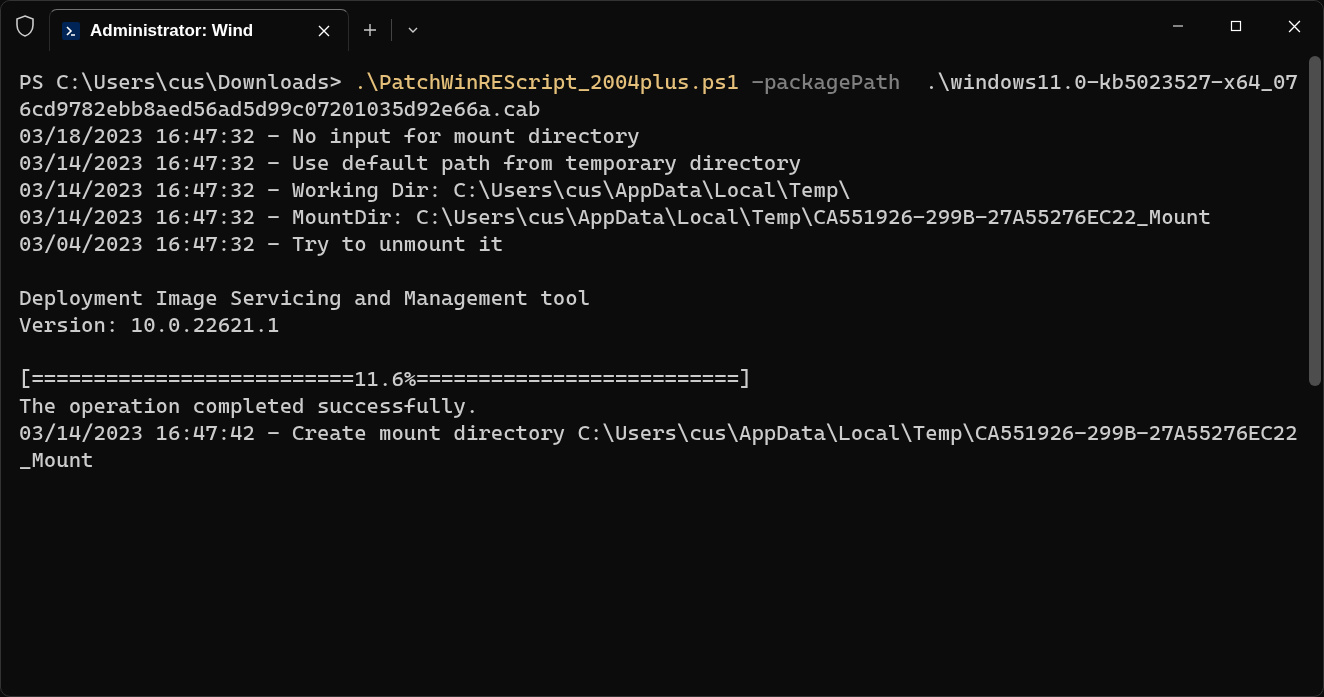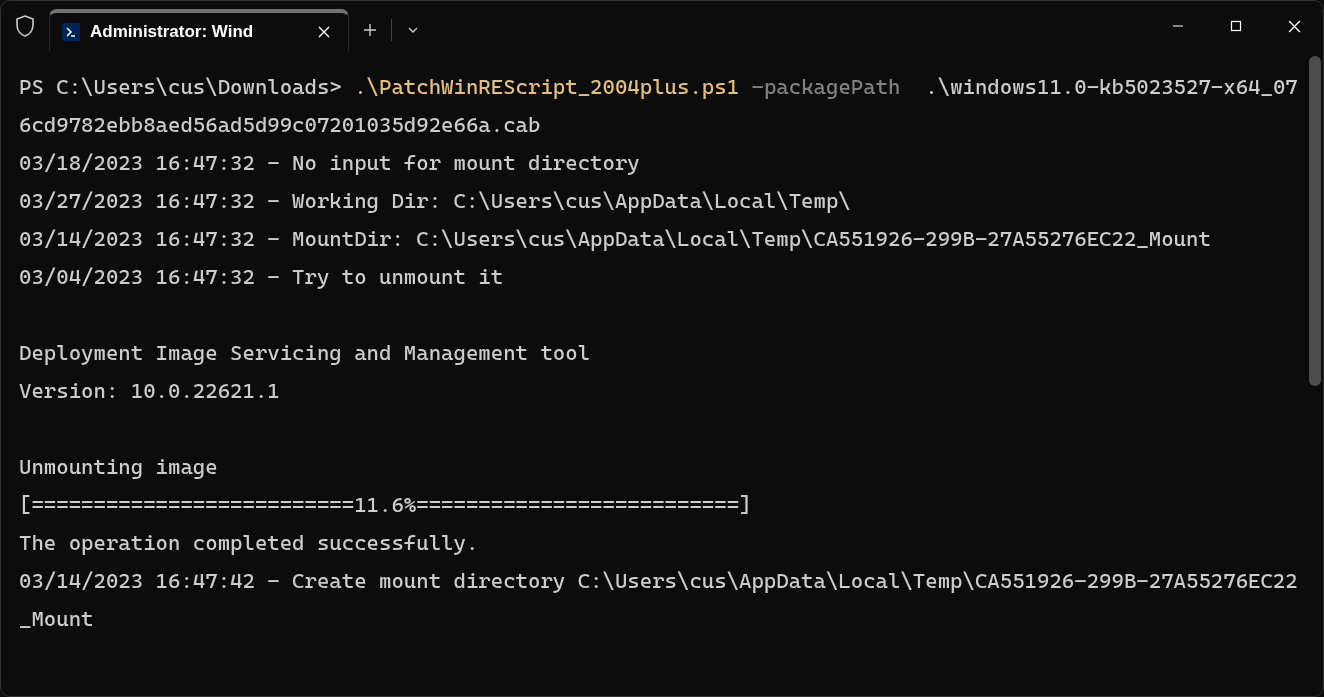--- a/index.html
+++ b/index.html
@@ -40,21 +40,21 @@
     background: #0c0c0c;
     border-top-left-radius: 8px;
     border-top-right-radius: 8px;
     height: 42px;
     margin-top: 8px;
     padding: 0 14px 0 12px;
     gap: 10px;
     position: relative;
     min-width: 300px;
     max-width: 360px;
-    border-top: 4px solid #737373;
+    border-top: 1px solid #737373;
     border-left: 1px solid #2a2a2a;
     border-right: 1px solid #2a2a2a;
   }
   .tab-icon {
     width: 18px; height: 18px;
     background: #012456;
     border-radius: 2px;
     display:flex;align-items:center;justify-content:center;
     color:#fff;
     font-weight:bold;
@@ -101,21 +101,21 @@
     position: absolute;
     top: 55px;
     left: 0;
     right: 0;
     bottom: 0;
     padding: 12px 18px 0 18px;
     overflow: hidden;
   }
   .term-line {
     font-size: 21.2px;
-    line-height: 38px;
+    line-height: 27px;
     white-space: pre-wrap;
     word-break: break-all;
     letter-spacing: 0px;
     font-weight: 500;
   }
   .c-default { color: #cccccc; }
   .c-yellow  { color: #e5c07b; }
   .c-gray    { color: #808080; }
   .scroll-track {
     position:absolute;
@@ -185,28 +185,28 @@
       <svg width="13" height="13" viewBox="0 0 12 12">
           <path d="M1 1 L11 11 M11 1 L1 11" stroke="#fff" stroke-width="1.2"></path>
         </svg>
     </div>
   </div>
 </div>
 
 <div class="terminal-area" id="terminal">
     <div class="term-line"><span class="c-default">PS C:\Users\cus\Downloads&gt; </span><span class="c-yellow">.\PatchWinREScript_2004plus.ps1</span><span class="c-default"> </span><span class="c-gray">-packagePath</span><span class="c-default">  .\windows11.0-kb5023527-x64_076cd9782ebb8aed56ad5d99c07201035d92e66a.cab</span></div>
     <div class="term-line"><span class="c-default">03/18/2023 16:47:32 - No input for mount directory</span></div>
-    <div class="term-line"><span class="c-default">03/27/2023 16:47:32 - Working Dir: C:\Users\cus\AppData\Local\Temp\</span></div>
+    <div class="term-line"><span class="c-default">03/14/2023 16:47:32 - Use default path from temporary directory</span></div>
+    <div class="term-line"><span class="c-default">03/14/2023 16:47:32 - Working Dir: C:\Users\cus\AppData\Local\Temp\</span></div>
     <div class="term-line"><span class="c-default">03/14/2023 16:47:32 - MountDir: C:\Users\cus\AppData\Local\Temp\CA551926-299B-27A55276EC22_Mount</span></div>
     <div class="term-line"><span class="c-default">03/04/2023 16:47:32 - Try to unmount it</span></div>
     <div class="term-line">&nbsp;</div>
     <div class="term-line"><span class="c-default">Deployment Image Servicing and Management tool</span></div>
     <div class="term-line"><span class="c-default">Version: 10.0.22621.1</span></div>
     <div class="term-line">&nbsp;</div>
-    <div class="term-line"><span class="c-default">Unmounting image</span></div>
     <div class="term-line"><span class="c-default">[==========================11.6%==========================]</span></div>
     <div class="term-line"><span class="c-default">The operation completed successfully.</span></div>
     <div class="term-line"><span class="c-default">03/14/2023 16:47:42 - Create mount directory C:\Users\cus\AppData\Local\Temp\CA551926-299B-27A55276EC22_Mount</span></div>
   </div>
 
 <div class="scroll-track">
   <div class="scroll-thumb"></div>
 </div>
 
 </body></html>

